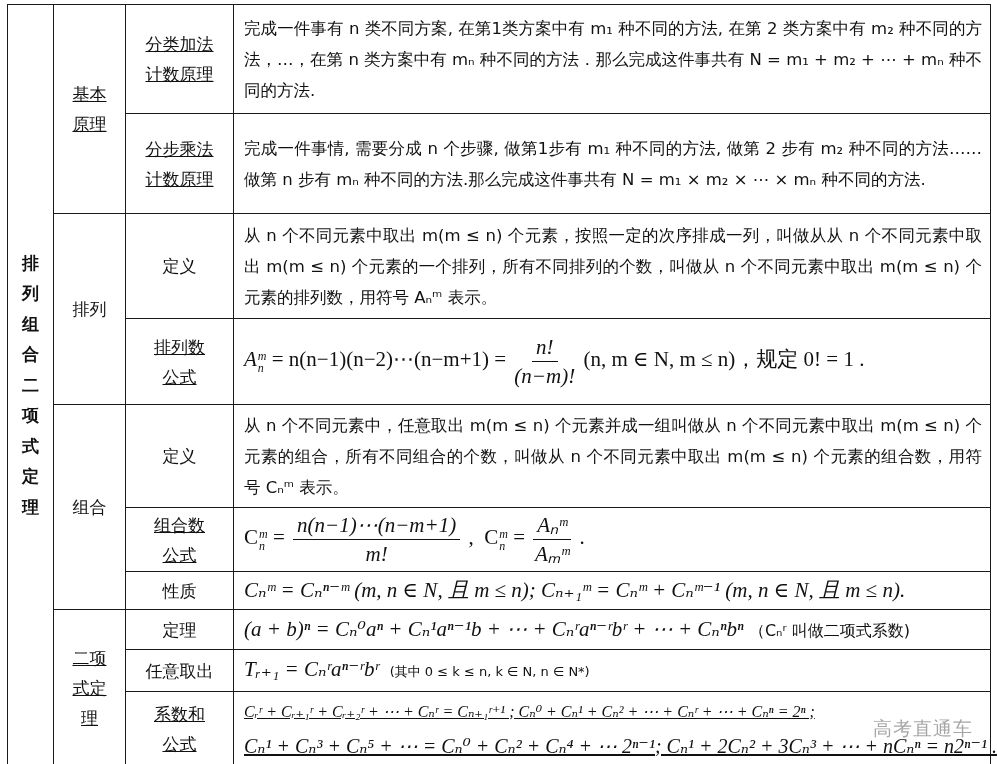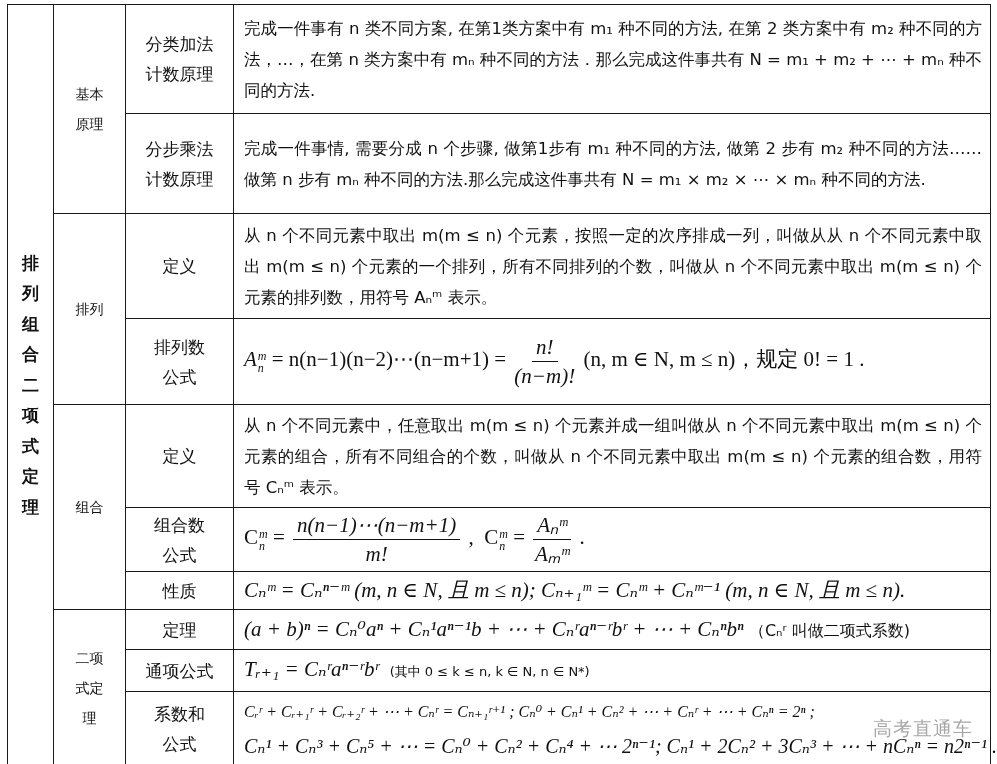--- a/index.html
+++ b/index.html
@@ -2,36 +2,36 @@
 <html><head>
   <meta charset="utf-8">
   <style>
     html, body { margin: 0; padding: 0; background: #ffffff; }
     body { width: 997px; height: 764px; position: relative; overflow: hidden;
            font-family: "DejaVu Sans", "Liberation Sans", sans-serif; color: #111; }
     table.main { position: absolute; left: 7px; top: 4px; width: 984px; height: 755px;
                  border-collapse: collapse; table-layout: fixed; }
     table.main td { border: 1.4px solid #1a1a1a; padding: 0; vertical-align: middle; }
     td.c1 { width: 45px; text-align: center; }
-    td.c2 { width: 71px; text-align: center; font-size: 14px; line-height: 30px; }
+    td.c2 { width: 71px; text-align: center; font-size: 17px; line-height: 30px; }
     td.c3 { width: 107px; text-align: center; font-size: 17px; line-height: 30px; }
     td.c4 { padding: 2px 8px 2px 10px !important; font-size: 16.5px; line-height: 31px; text-align: justify; }
     .vert { font-weight: bold; font-size: 17px; line-height: 30.5px; }
     .vert span { display: block; }
     .m { font-family: "Liberation Serif", "DejaVu Serif", serif; font-style: italic; font-size: 21px; }
     .mr { font-family: "Liberation Serif", "DejaVu Serif", serif; font-size: 21px; }
     .ss { display: inline-flex; flex-direction: column; vertical-align: middle; line-height: 12px; font-size: 12px;
           font-family: "Liberation Serif", serif; font-style: italic; margin-left: 1px; }
     .frac { display: inline-flex; flex-direction: column; align-items: center; vertical-align: middle;
             font-family: "Liberation Serif", serif; font-style: italic; font-size: 21px; line-height: 28px; margin: 0 3px; }
     .frac .num { border-bottom: 1.2px solid #111; padding: 0 4px; }
     .formula { font-family: "Liberation Serif", "DejaVu Serif", serif; font-size: 21px; white-space: nowrap; }
     .watermark { position: absolute; right: 24px; bottom: 22px; font-size: 19px; color: rgba(150,150,150,0.85);
                  font-family: Liberation Mono, monospace; letter-spacing: 1px; }
-    .row-text { display: block; }
+    .row-text { display: block; text-decoration: underline; }
   </style>
 </head>
 <body>
 
 <table class="main">
   <colgroup>
     <col style="width:46px">
       <col style="width:72px">
       <col style="width:108px">
       <col>
@@ -164,21 +164,21 @@
       <span>定理</span>
     </td>
     <td class="c4">
       <span class="formula" style="font-style:italic">(a + b)ⁿ = Cₙ⁰aⁿ + Cₙ¹aⁿ⁻¹b + ⋯ + Cₙʳaⁿ⁻ʳbʳ + ⋯ + Cₙⁿbⁿ</span>
       <span style="font-size:16px">（Cₙʳ 叫做二项式系数)</span>
     </td>
   </tr>
 
   <tr style="height:42px">
     <td class="c3">
-      <span>通项公式</span>
+      <span>任意取出</span>
     </td>
     <td class="c4">
       <span class="formula" style="font-style:italic">Tᵣ₊₁ = Cₙʳaⁿ⁻ʳbʳ</span>
       &nbsp;<span style="font-size:13px">(其中 0 ≤ k ≤ n,  k ∈ N,  n ∈ N*)</span>
     </td>
   </tr>
 
   <tr style="height:74px">
     <td class="c3">
       <span class="row-text">系数和</span>

